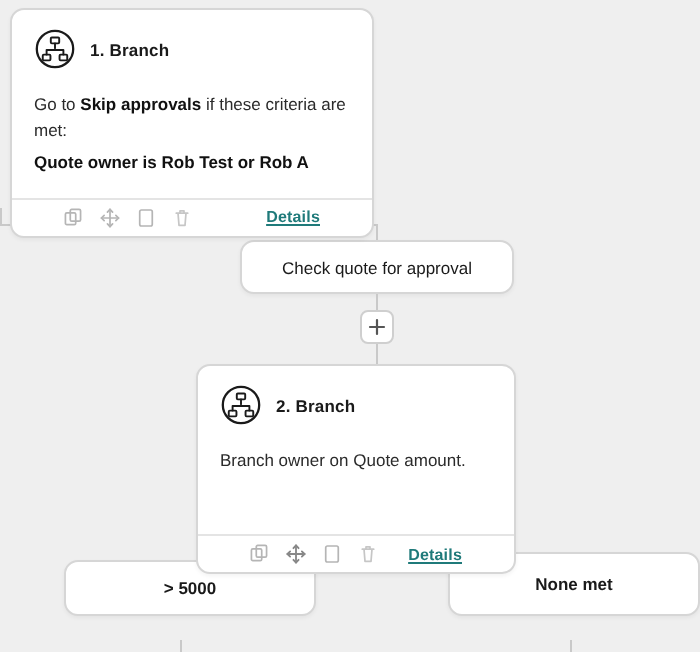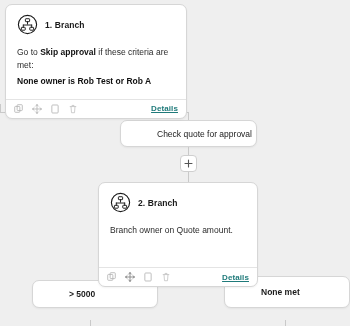--- a/index.html
+++ b/index.html
@@ -60,21 +60,21 @@
   }
   .card-text.bold, .card-text b { font-weight: bold; color: #111; }
   .card-text + .card-text { margin-top: 3px; }
 
   .card-footer {
     border-top: 1px solid #e4e4e4;
     height: 19px;
     display: flex;
     align-items: center;
     justify-content: space-between;
-    padding: 0 8px;
+    padding: 0 26px;
   }
 
   .footer-icons { display: flex; align-items: center; gap: 8px; }
   .footer-icons svg { display: block; }
 
   .details-link {
     font-size: 8px;
     font-weight: bold;
     color: #1f7a7a;
     text-decoration: underline;
@@ -83,26 +83,26 @@
   }
 
   
   .step-box {
     position: absolute;
     background: #ffffff;
     border: 1px solid #d6d6d6;
     border-radius: 7px;
     display: flex;
     align-items: center;
+    justify-content: center;
     font-size: 8.5px;
     color: #1a1a1a;
     box-shadow: 0 1px 2px rgba(0,0,0,0.05);
     text-align: center;
     font-weight: normal;
-    padding-left: 36px;
   }
   .step-box.bold { font-weight: bold; }
 
   
   .plus-btn {
     position: absolute;
     width: 17px;
     height: 17px;
     background: #ffffff;
     border: 1px solid #cfcfcf;
@@ -168,24 +168,24 @@
           <circle cx="12" cy="12" r="10.4" fill="none" stroke="#1a1a1a" stroke-width="1.3"></circle>
           <rect x="9.6" y="5.4" width="4.8" height="3.4" rx="0.6" fill="none" stroke="#1a1a1a" stroke-width="1.1"></rect>
           <rect x="5.0" y="15.2" width="4.4" height="3.3" rx="0.6" fill="none" stroke="#1a1a1a" stroke-width="1.1"></rect>
           <rect x="14.6" y="15.2" width="4.4" height="3.3" rx="0.6" fill="none" stroke="#1a1a1a" stroke-width="1.1"></rect>
           <path d="M12 8.8 V11.6 M7.2 15.2 V12.6 M16.8 15.2 V12.6 M7.2 12.6 H16.8" stroke="#1a1a1a" stroke-width="1.1" fill="none" stroke-linecap="round"></path>
         </svg>
         <span class="card-title">1. Branch</span>
       </div>
 
       <div class="card-text">
-        <span>Go to </span><b>Skip approval</b><span> if these criteria are met:</span>
-      </div>
-
-      <div class="card-text bold">None owner is Rob Test or Rob A</div>
+        <span>Go to </span><b>Skip approvals</b><span> if these criteria are met:</span>
+      </div>
+
+      <div class="card-text bold">Quote owner is Rob Test or Rob A</div>
     </div>
 
     <div class="card-footer">
       <div class="footer-icons">
         <svg width="10" height="10" viewBox="0 0 14 14">
           <rect x="1" y="3.4" width="7.2" height="8.2" rx="1" fill="none" stroke="#b5b5b5" stroke-width="1.2"></rect>
           <rect x="4.4" y="1" width="7.2" height="8.2" rx="1" fill="none" stroke="#b5b5b5" stroke-width="1.2"></rect>
         </svg>
         <svg width="10" height="10" viewBox="0 0 14 14">
           <path d="M7 1 V13 M1 7 H13" stroke="#b5b5b5" stroke-width="1.2" stroke-linecap="round"></path>

